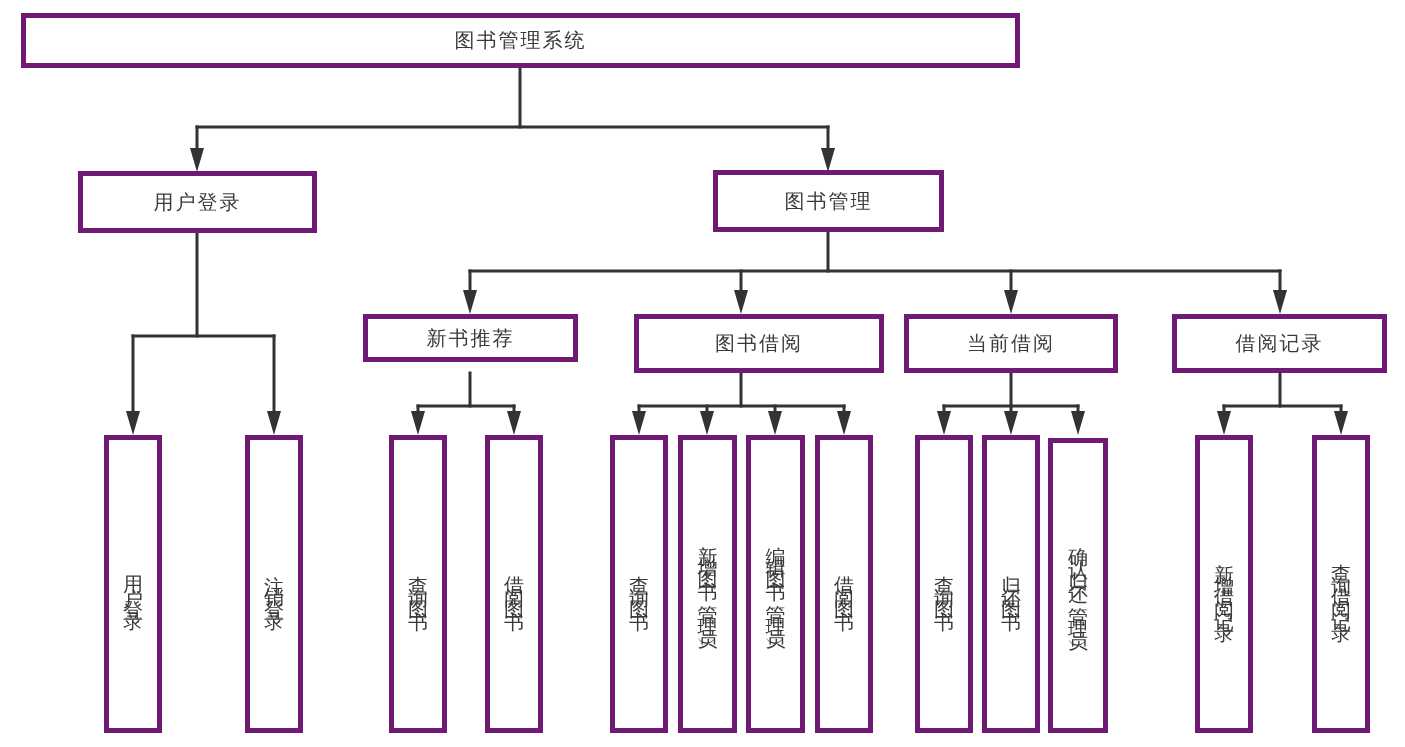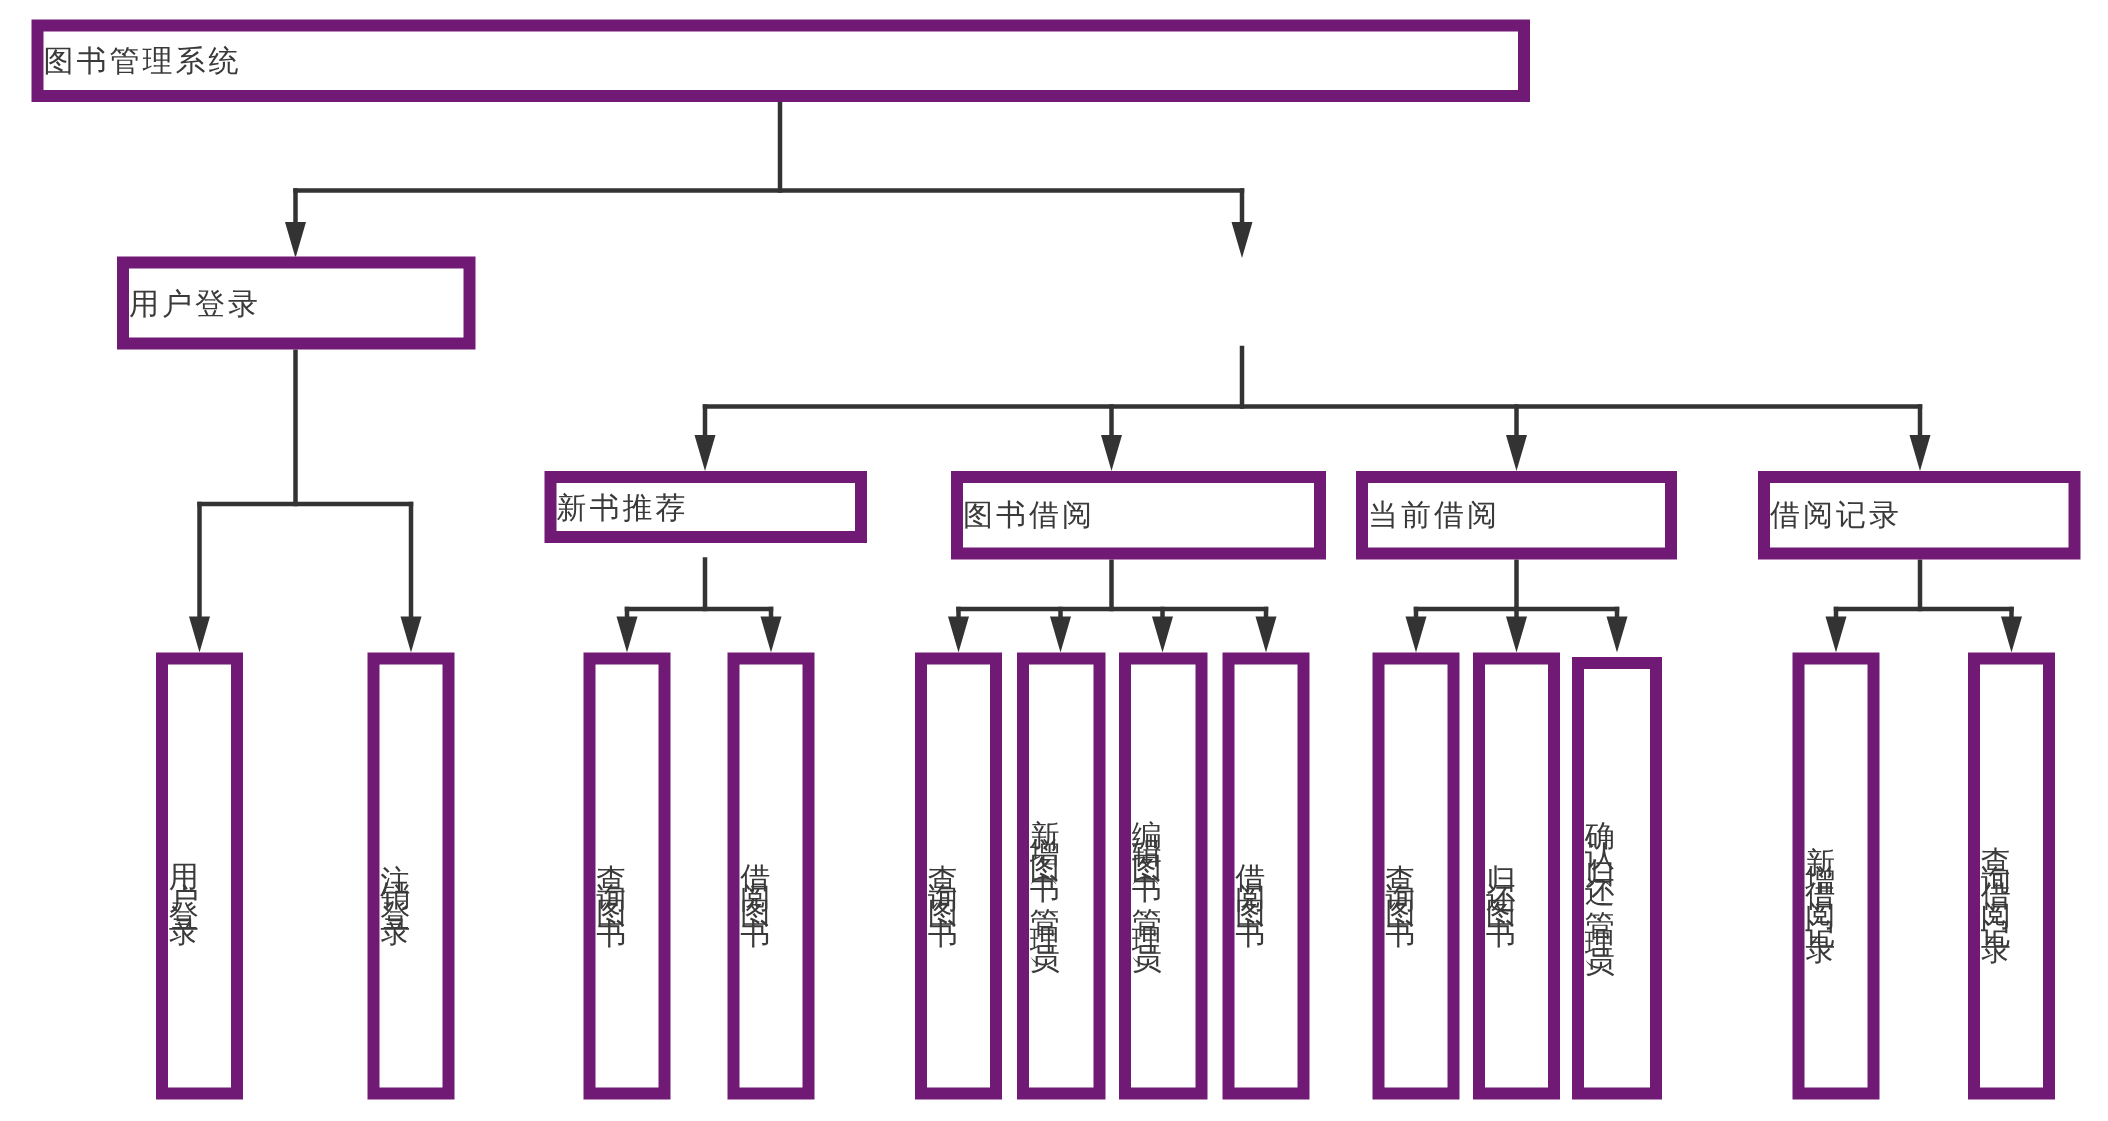--- a/index.html
+++ b/index.html
@@ -3,21 +3,21 @@
 <meta charset="utf-8">
 <style>
   html,body{margin:0;padding:0;background:#ffffff;}
   .canvas{
     position:relative;width:1405px;height:747px;background:#ffffff;
     font-family:"DejaVu Sans","Liberation Sans",sans-serif;color:#3a3a3a;overflow:hidden;
   }
   .lines{position:absolute;left:0;top:0;z-index:1;}
   .box{
     position:absolute;z-index:2;box-sizing:border-box;background:#ffffff;
-    border:8px solid #701a75;display:flex;align-items:center;
+    border:5px solid #701a75;display:flex;align-items:center;justify-content:center;
   }
   .box.h span{font-size:20px;letter-spacing:2px;white-space:nowrap;}
   .box.v span{
     writing-mode:vertical-rl;text-orientation:mixed;
     font-size:20px;letter-spacing:12px;line-height:1.05;white-space:nowrap;
   }
   .watermark{
     position:absolute;left:1180px;top:716px;z-index:6;
     font-size:20px;letter-spacing:1px;color:rgba(214,160,160,0.8);white-space:nowrap;
   }
@@ -93,20 +93,23 @@
     </g>
   </svg>
 
   <div class="box h" style="left:21px;top:13px;width:999px;height:55px">
     <span>图书管理系统</span>
   </div>
 
   <div class="box h" style="left:78px;top:171px;width:239px;height:62px">
     <span>用户登录</span>
   </div>
+  <div class="box h" style="left:713px;top:170px;width:231px;height:62px">
+    <span>图书管理</span>
+  </div>
 
   <div class="box h" style="left:363px;top:314px;width:215px;height:48px">
     <span>新书推荐</span>
   </div>
   <div class="box h" style="left:634px;top:314px;width:250px;height:59px">
     <span>图书借阅</span>
   </div>
   <div class="box h" style="left:1172px;top:314px;width:215px;height:59px">
     <span>借阅记录</span>
   </div>

